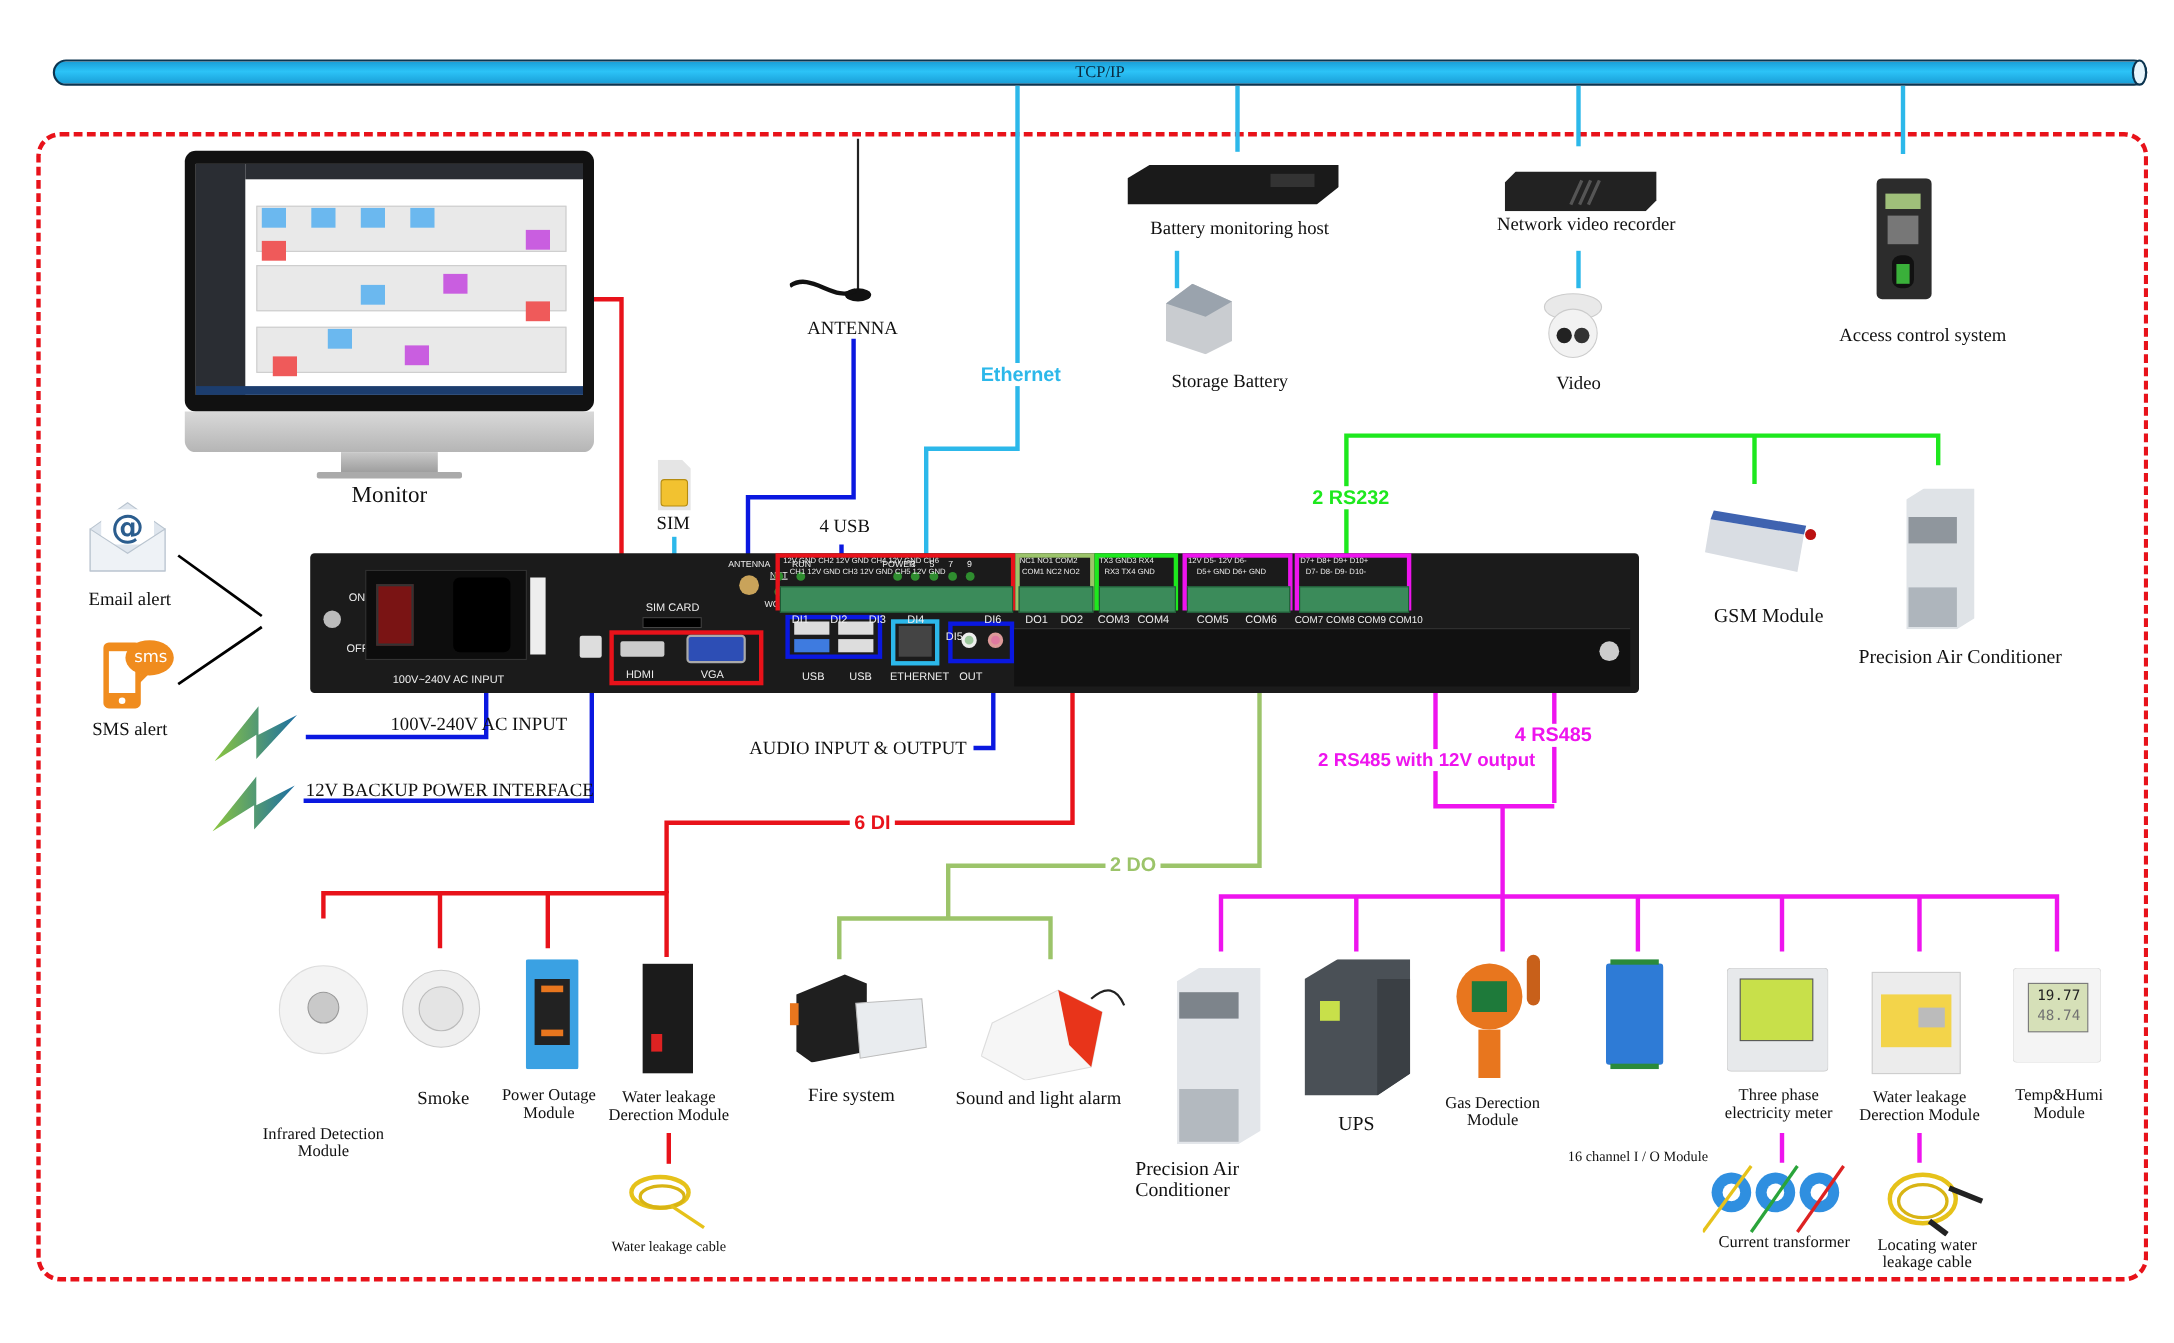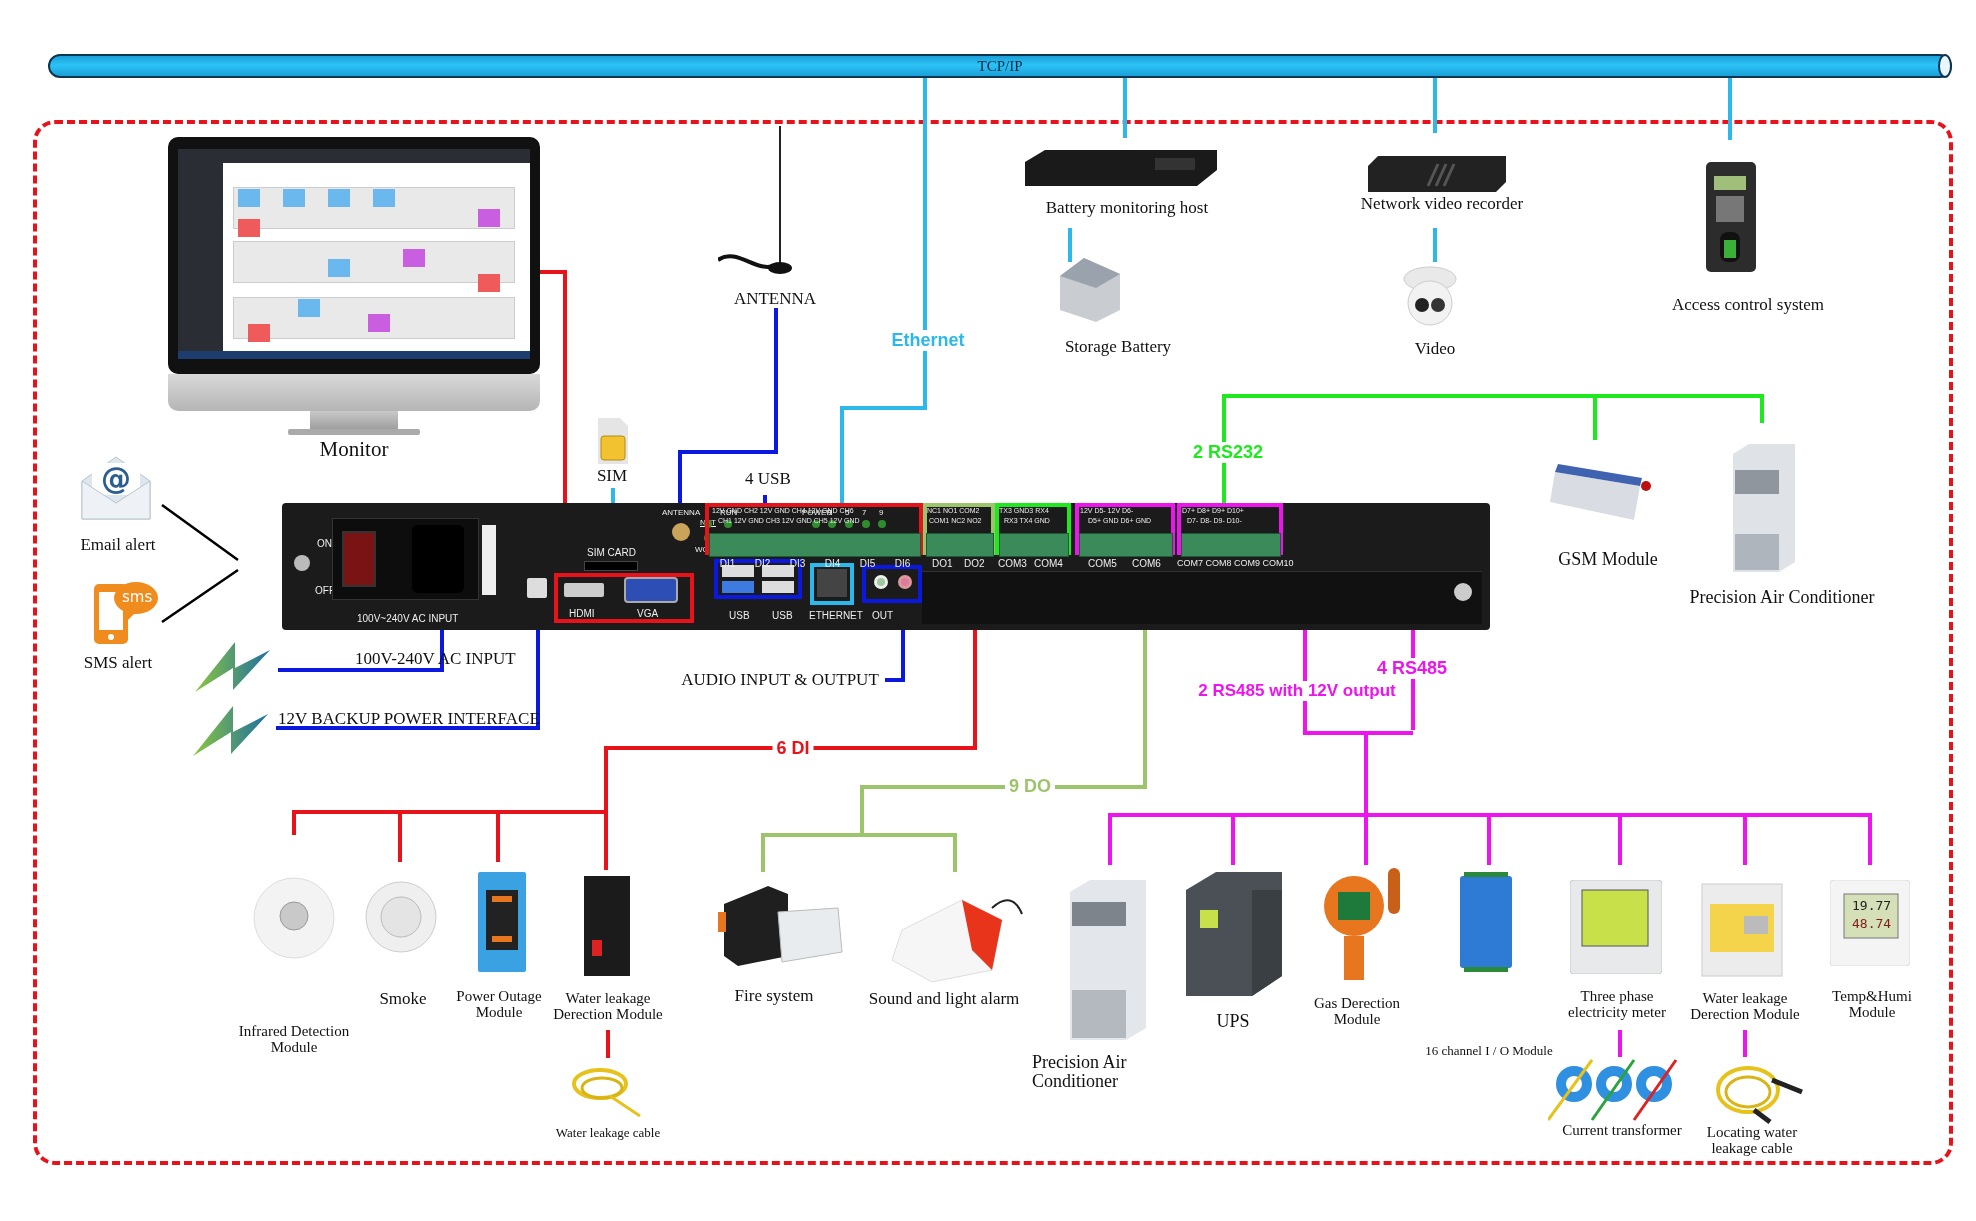--- a/index.html
+++ b/index.html
@@ -238,21 +238,21 @@
 
   <div class="hl" style="left:423px;top:0px;width:218px;height:52px;border-color:#e8121a;"></div>
   <div class="term" style="left:427px;width:210px;"></div>
   <div class="dev-txt" style="left:430px;top:4px;font-size:7px;">12V  GND  CH2  12V  GND  CH4  12V  GND  CH6</div>
   <div class="dev-txt" style="left:436px;top:14px;font-size:7px;">CH1  12V  GND  CH3  12V  GND  CH5  12V  GND</div>
   <div class="abs" style="left:428px;top:55px;width:210px;display:flex;justify-content:space-around;">
     <span class="dev-txt" style="position:static;">DI1</span>
     <span class="dev-txt" style="position:static;">DI2</span>
     <span class="dev-txt" style="position:static;">DI3</span>
     <span class="dev-txt" style="position:static;">DI4</span>
-    <span class="dev-txt" style="position:static;">DI5</span>
+    <span class="dev-txt" style="position:static;margin-top:16px;">DI5</span>
     <span class="dev-txt" style="position:static;">DI6</span>
   </div>
 
   <div class="hl" style="left:641px;top:0px;width:72px;height:52px;border-color:#9cc46a;"></div>
   <div class="term" style="left:644px;width:66px;"></div>
   <div class="dev-txt" style="left:645px;top:4px;font-size:7px;">NC1  NO1  COM2</div>
   <div class="dev-txt" style="left:647px;top:14px;font-size:7px;">COM1  NC2  NO2</div>
   <div class="dev-txt" style="left:650px;top:55px;">DO1</div>
   <div class="dev-txt" style="left:682px;top:55px;">DO2</div>
 
@@ -276,21 +276,21 @@
   <div class="dev-txt" style="left:905px;top:14px;font-size:7px;">D7-  D8-  D9-  D10-</div>
   <div class="dev-txt" style="left:895px;top:55px;font-size:9px;">COM7 COM8 COM9 COM10</div>
   <div class="abs" style="left:640px;top:68px;width:560px;height:52px;background:#111;border-top:1px solid #333;"></div>
   <div class="abs" style="left:1172px;top:80px;width:18px;height:18px;border-radius:50%;background:#ccc;"></div>
 </div>
 
 <div class="tag" style="left:1228px;top:442px;color:#1ee81e;">2 RS232</div>
 <div class="tag" style="left:1412px;top:658px;color:#ee14ee;">4 RS485</div>
 <div class="tag" style="left:1297px;top:681px;color:#ee14ee;font-size:17px;">2 RS485 with 12V output</div>
 <div class="tag" style="left:793px;top:738px;color:#e8121a;">6 DI</div>
-<div class="tag" style="left:1030px;top:776px;color:#9cc46a;">9 DO</div>
+<div class="tag" style="left:1030px;top:776px;color:#9cc46a;">2 DO</div>
 
 <div class="prod" style="left:1025px;top:150px;width:192px;height:36px;">
   <svg width="192" height="36" viewBox="0 0 192 36">
       <path d="M0 12 L20 0 H192 V20 L172 36 H0 Z" fill="#1a1a1a"></path>
       <rect x="130" y="8" width="40" height="12" fill="#333"></rect>
     </svg>
 </div>
 <div class="lbl" style="left:1127px;top:199px;">Battery monitoring host</div>
 <div class="prod" style="left:1060px;top:258px;width:60px;height:64px;">
   <svg width="60" height="64" viewBox="0 0 60 64">
@@ -446,21 +446,21 @@
       <rect x="48" y="36" width="24" height="18" fill="#bbb"></rect>
     </svg>
 </div>
 <div class="lbl" style="left:1745px;top:990px;font-size:15px;line-height:16px;width:130px;white-space:normal;">Water leakage Derection Module</div>
 <div class="prod" style="left:1830px;top:880px;width:56px;height:86px;">
   <svg width="80" height="86" viewBox="0 0 80 86">
       <rect x="0" y="0" width="80" height="86" rx="4" fill="#f4f4f4" stroke="#ddd"></rect>
       <rect x="14" y="14" width="54" height="44" fill="#d6e0b8" stroke="#777"></rect>
     </svg>
   <span class="abs" style="left:22px;top:18px;font-family:'DejaVu Sans Mono',monospace;font-size:13px;color:#222;">19.77</span>
-  <span class="abs" style="left:22px;top:36px;font-family:'DejaVu Sans Mono',monospace;font-size:13px;color:#7f1d1d;">48.74</span>
+  <span class="abs" style="left:22px;top:36px;font-family:'DejaVu Sans Mono',monospace;font-size:13px;color:#737373;">48.74</span>
 </div>
 <div class="lbl" style="left:1872px;top:988px;font-size:15px;line-height:16px;width:110px;white-space:normal;">Temp&amp;Humi Module</div>
 <div class="prod" style="left:1548px;top:1058px;width:132px;height:64px;">
   <svg width="132" height="64" viewBox="0 0 132 64">
       <g fill="#2f8fe0">
         <circle cx="26" cy="26" r="18"></circle>
         <circle cx="66" cy="26" r="18"></circle>
         <circle cx="106" cy="26" r="18"></circle>
       </g>
       <g fill="#fff">

